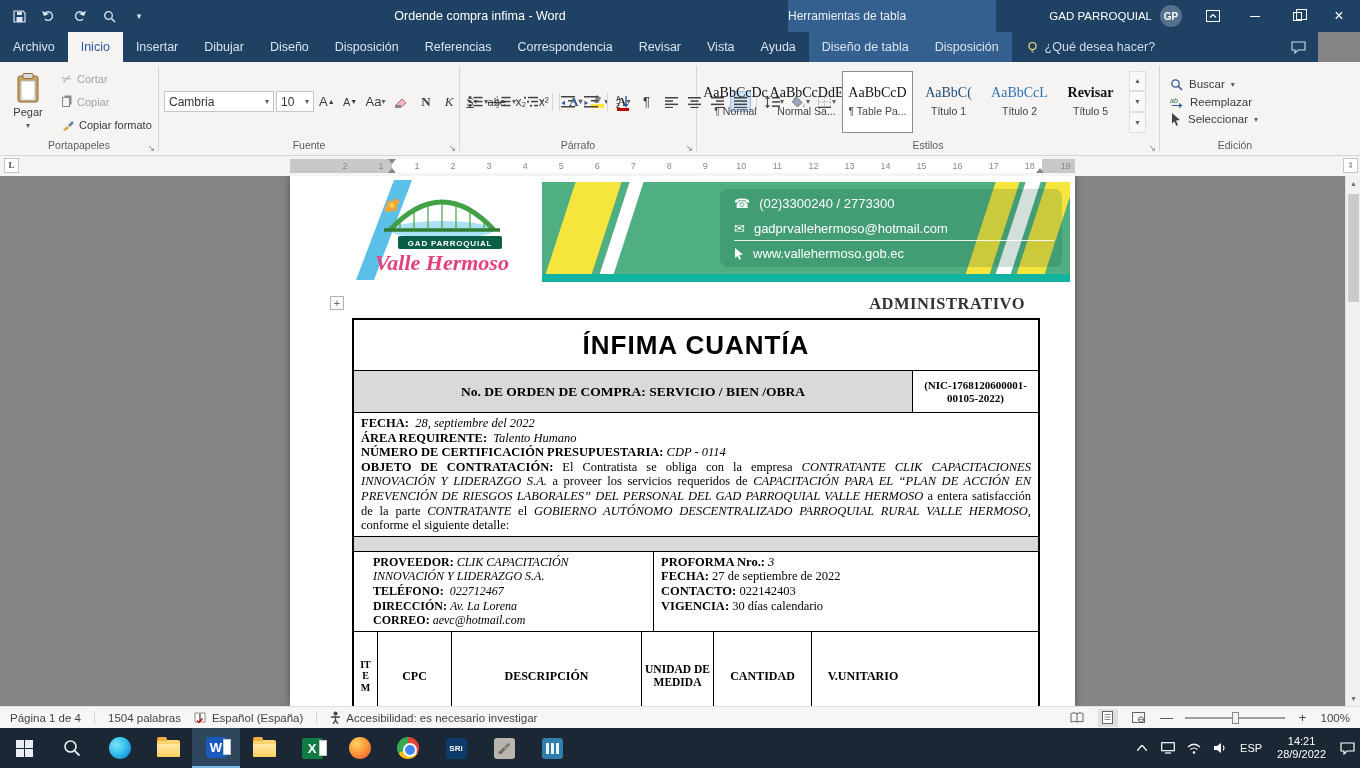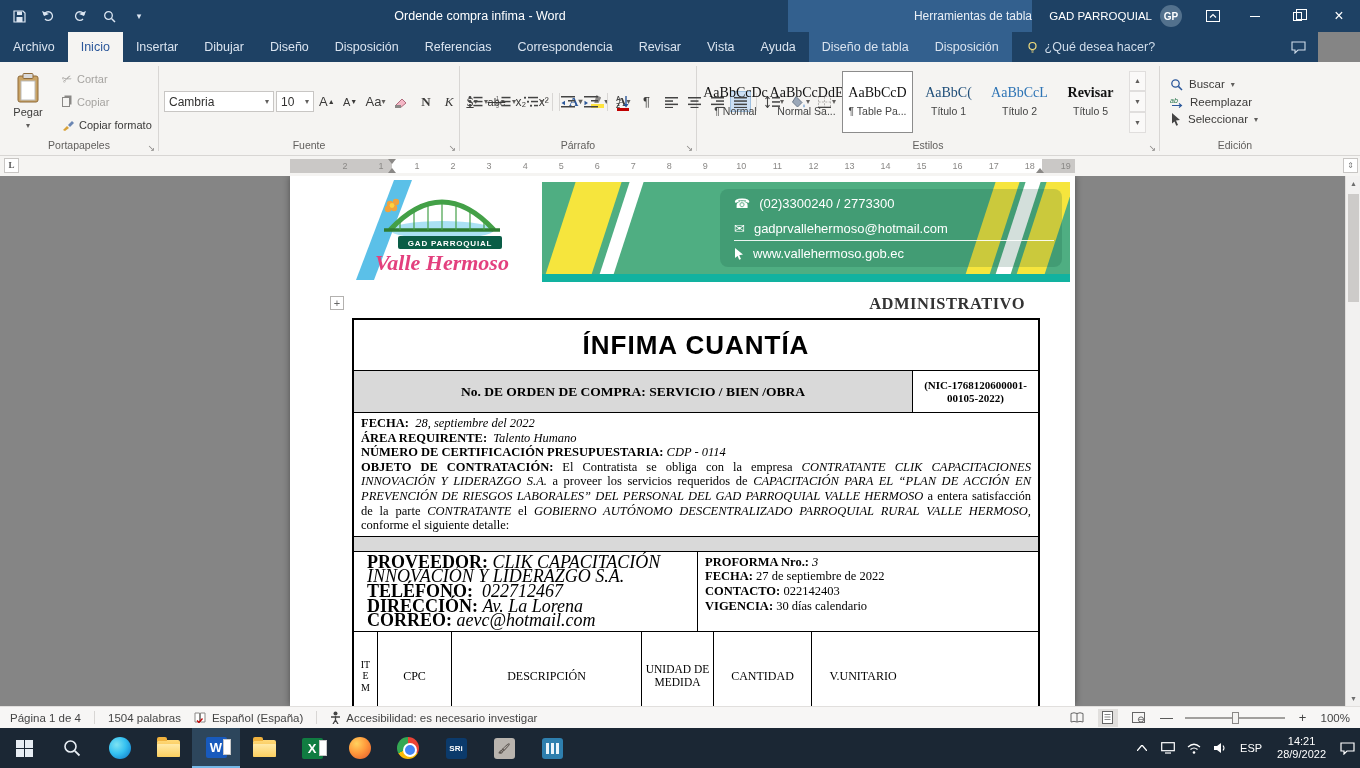--- a/index.html
+++ b/index.html
@@ -4,21 +4,21 @@
 <style>
   *{margin:0;padding:0;box-sizing:border-box}
   html,body{width:1360px;height:768px;overflow:hidden;background:#858585;
     font-family:"Liberation Sans",sans-serif;-webkit-font-smoothing:antialiased}
   svg{display:block}
   
   .titlebar{position:absolute;top:0;left:0;width:1360px;height:32px;background:#1e4164;color:#fff;z-index:30}
   .qat{position:absolute;left:6px;top:0;height:32px;display:flex;align-items:center;gap:4px}
   .qbtn{width:26px;height:24px;display:flex;align-items:center;justify-content:center;color:#dce6f2}
   .title-text{position:absolute;left:180px;width:600px;top:0;height:32px;line-height:32px;text-align:center;font-size:12.5px;color:#fff}
-  .ctx-head{position:absolute;left:788px;top:0;width:244px;height:32px;background:#33608e;display:flex;align-items:center;justify-content:flex-end;font-size:12px;color:#e9eff6}
+  .ctx-head{position:absolute;left:788px;top:0;width:208px;height:32px;background:#33608e;display:flex;align-items:center;justify-content:flex-start;font-size:12px;color:#e9eff6}
   .tb-right{position:absolute;right:0;top:0;height:32px;display:flex;align-items:center}
   .account{display:flex;align-items:center;gap:8px;font-size:11.5px;padding:0 10px}
   .avatar{width:22px;height:22px;border-radius:50%;background:#53718d;display:flex;align-items:center;justify-content:center;font-size:10px;font-weight:bold}
   .wbtn{width:42px;height:32px;display:flex;align-items:center;justify-content:center}
   .min-glyph{display:block;width:10px;border-top:1px solid #fff}
   .restore-glyph{display:block;width:9px;height:9px;border:1px solid #fff;position:relative}
   .restore-glyph::before{content:"";position:absolute;left:2px;top:-4px;width:9px;height:9px;border:1px solid #fff}
   .close-glyph{font-size:16px;line-height:16px}
   
   .tabrow{position:absolute;top:32px;left:0;width:1318px;height:30px;background:#1e4164;display:flex;align-items:stretch;color:#d9e3ef;z-index:29}
@@ -107,24 +107,24 @@
   .t-title{height:50px;display:flex;align-items:center;justify-content:center;font-family:"Liberation Sans",sans-serif;font-weight:700;font-size:26px;letter-spacing:1px}
   .t-r2{display:flex;border-top:1px solid #000;height:42px}
   .t-order{width:559px;background:#d9d9d9;border-right:1px solid #000;display:flex;align-items:center;justify-content:center;font-weight:bold;font-size:13.5px;text-align:center}
   .t-nic{flex:1;display:flex;align-items:center;justify-content:center;font-weight:bold;font-size:11px;line-height:13px;text-align:center;padding:0 8px}
   .t-info{border-top:1px solid #000;padding:3px 7px;font-size:12.5px;line-height:14.6px}
   .kv b{font-weight:700}.kv i{font-style:italic}
   .objeto{text-align:justify}
   .objeto b{font-weight:700}.objeto i{font-style:italic}
   .t-spacer{border-top:1px solid #000;height:15px;background:#d9d9d9}
   .t-r5{display:flex;border-top:1px solid #000}
-  .t-prov{width:344px;border-right:1px solid #000;padding:3px 13px;font-size:18px;line-height:14.6px}
+  .t-prov{width:300px;border-right:1px solid #000;padding:3px 19px;font-size:12px;line-height:14.6px}
   .t-prof{flex:1;padding:3px 7px;font-size:12.5px;line-height:14.6px}
   .t-head{display:flex;border-top:1px solid #000;height:90px}
-  .hc{border-right:1px solid #000;display:flex;align-items:center;justify-content:center;font-weight:normal;font-size:12px;text-align:center;padding:2px}
+  .hc{border-right:1px solid #000;display:flex;align-items:center;justify-content:center;font-weight:bold;font-size:12px;text-align:center;padding:2px}
   .hc:last-child{border-right:none}
   .hc.vert span{display:block;width:11px;word-break:break-all;line-height:1.15;font-size:10px}
   .hc.small{font-size:11.5px;line-height:13px}
   
   .statusbar{position:absolute;top:706px;left:0;width:1360px;height:22px;background:#f7f6f5;border-top:1px solid #e1dfdd;display:flex;align-items:center;font-size:11.5px;color:#444;padding:0 10px;gap:13px;z-index:26}
   .sb-sep{width:1px;height:13px;background:#d8d6d4}
   .sb-item{display:flex;align-items:center;gap:5px;white-space:nowrap}
   .sb-right{margin-left:auto;display:flex;align-items:center;gap:11px}
   .viewbtn{width:20px;height:18px;display:flex;align-items:center;justify-content:center}
   .viewbtn.on{background:#e1dfdd}

